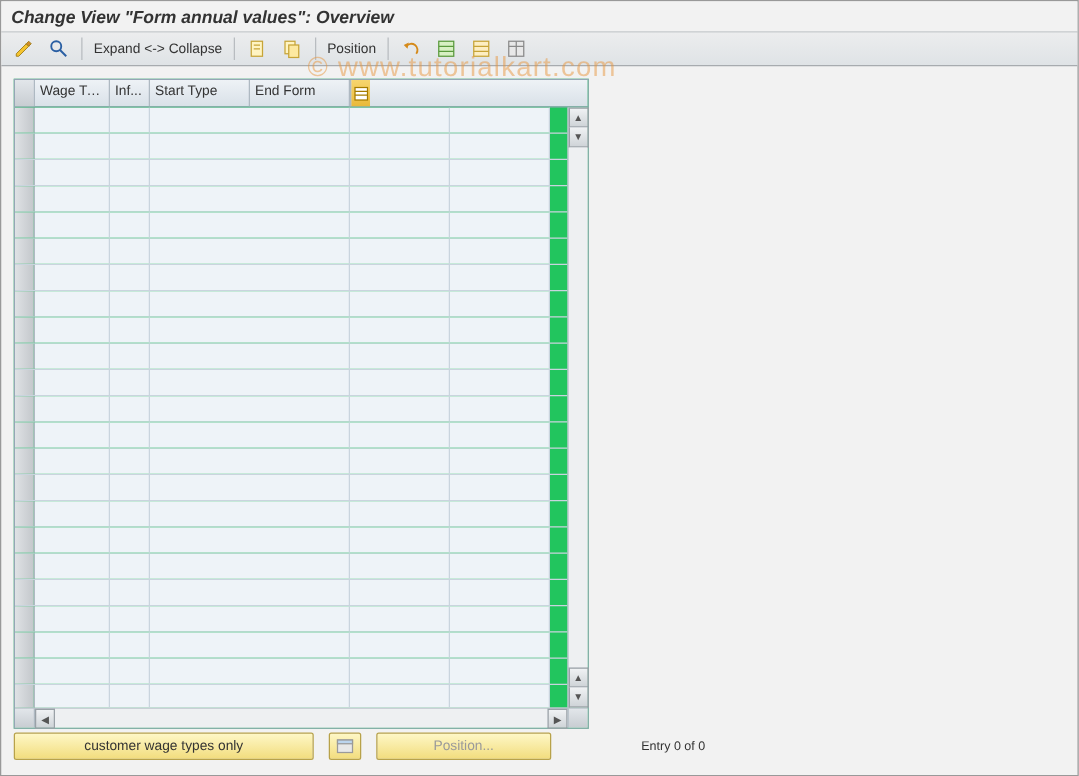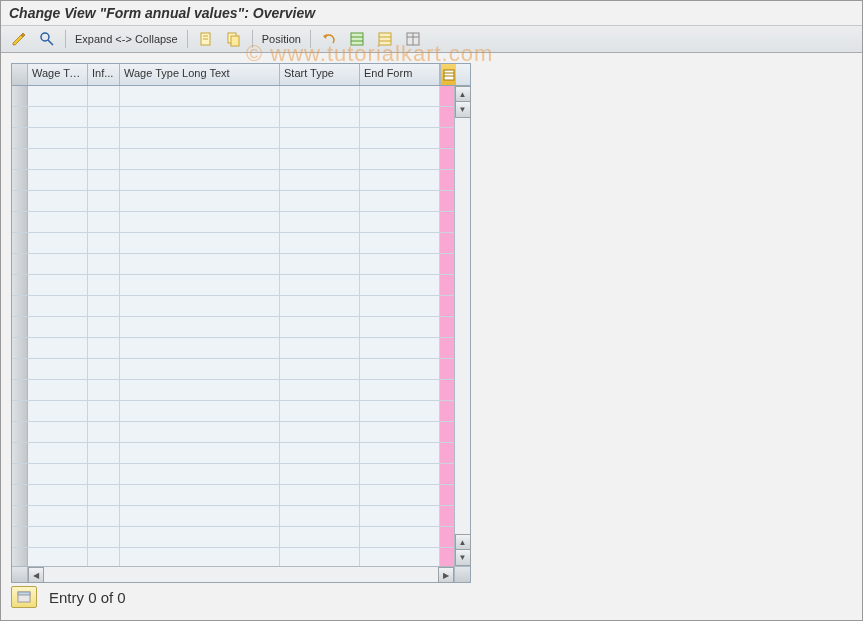--- a/index.html
+++ b/index.html
@@ -56,21 +56,21 @@
   
   .ico { width:16px; height:16px; display:inline-block; position:relative; }
   .ico svg { width:16px; height:16px; display:block; }
   
   .content-area {
     padding: 10px;
   }
   .grid-wrap {
     width: 460px;
     border: 1px solid #94a6b5;
-    background: #f9a8d4;
+    background: #22c55e;
     position: relative;
   }
   .grid-header {
     display: flex;
     background: linear-gradient(to bottom,#eef2f6,#d9e1e8);
     border-bottom: 1px solid #94a6b5;
     height: 22px;
   }
   .sel-col {
     width: 16px;
@@ -174,21 +174,21 @@
     font-size:11px;
     color:#333;
     display:inline-flex;
     align-items:center;
     gap:6px;
     min-width: 120px;
     justify-content:center;
   }
   .btn.icon-btn { min-width: 26px; padding:0 4px; }
   .btn.disabled { color:#9a9a9a; }
-  .entry-text { color:#333; font-size:15px;}
+  .entry-text { margin-left: 60px; color:#333; font-size:10px;}
   
   .watermark {
     position:absolute;
     top: 40px;
     left: 245px;
     font-size: 22px;
     font-weight: normal;
     color: rgba(232,150,62,0.5);
     pointer-events:none;
     letter-spacing:1px;
@@ -279,21 +279,20 @@
 </div>
 
 <div class="watermark">© www.tutorialkart.com</div>
 
 <div class="content-area">
   <div class="grid-wrap">
     <div class="grid-header">
       <div class="sel-col"></div>
       <div class="hdr-cell col-wagety">Wage Ty...</div>
       <div class="hdr-cell col-inf">Inf...</div>
-      <div class="hdr-cell col-long">Wage Type Long Text</div>
       <div class="hdr-cell col-start">Start Type</div>
       <div class="hdr-cell col-end">End Form</div>
       <div class="cfg-col">
         <svg viewBox="0 0 12 12">
             <rect x="1" y="1" width="10" height="10" fill="#fff" stroke="#a67c00"></rect>
             <line x1="1" y1="4" x2="11" y2="4" stroke="#a67c00"></line>
             <line x1="1" y1="7" x2="11" y2="7" stroke="#a67c00"></line>
           </svg>
       </div>
     </div>
@@ -496,22 +495,28 @@
       <div class="corner"></div>
       <div class="arrow">◀</div>
       <div class="track"></div>
       <div class="arrow">▶</div>
       <div class="corner" style="border-right:none;border-left:1px solid #aeb9c2;"></div>
     </div>
   </div>
 </div>
 
 <div class="footer">
+  <button class="btn" style="min-width:240px;">
+    <span>customer wage types only</span>
+  </button>
   <button class="btn icon-btn disabled">
     <span class="ico">
       <svg viewBox="0 0 16 16">
           <rect x="2" y="3" width="12" height="10" fill="#e8e8e8" stroke="#9a9a9a"></rect>
           <rect x="2" y="3" width="12" height="3" fill="#bcd5ee" stroke="#9a9a9a"></rect>
         </svg>
     </span>
+  </button>
+  <button class="btn disabled" style="min-width:140px;">
+    <span>Position...</span>
   </button>
   <span class="entry-text">Entry 0 of 0</span>
 </div>
 
 </body></html>

